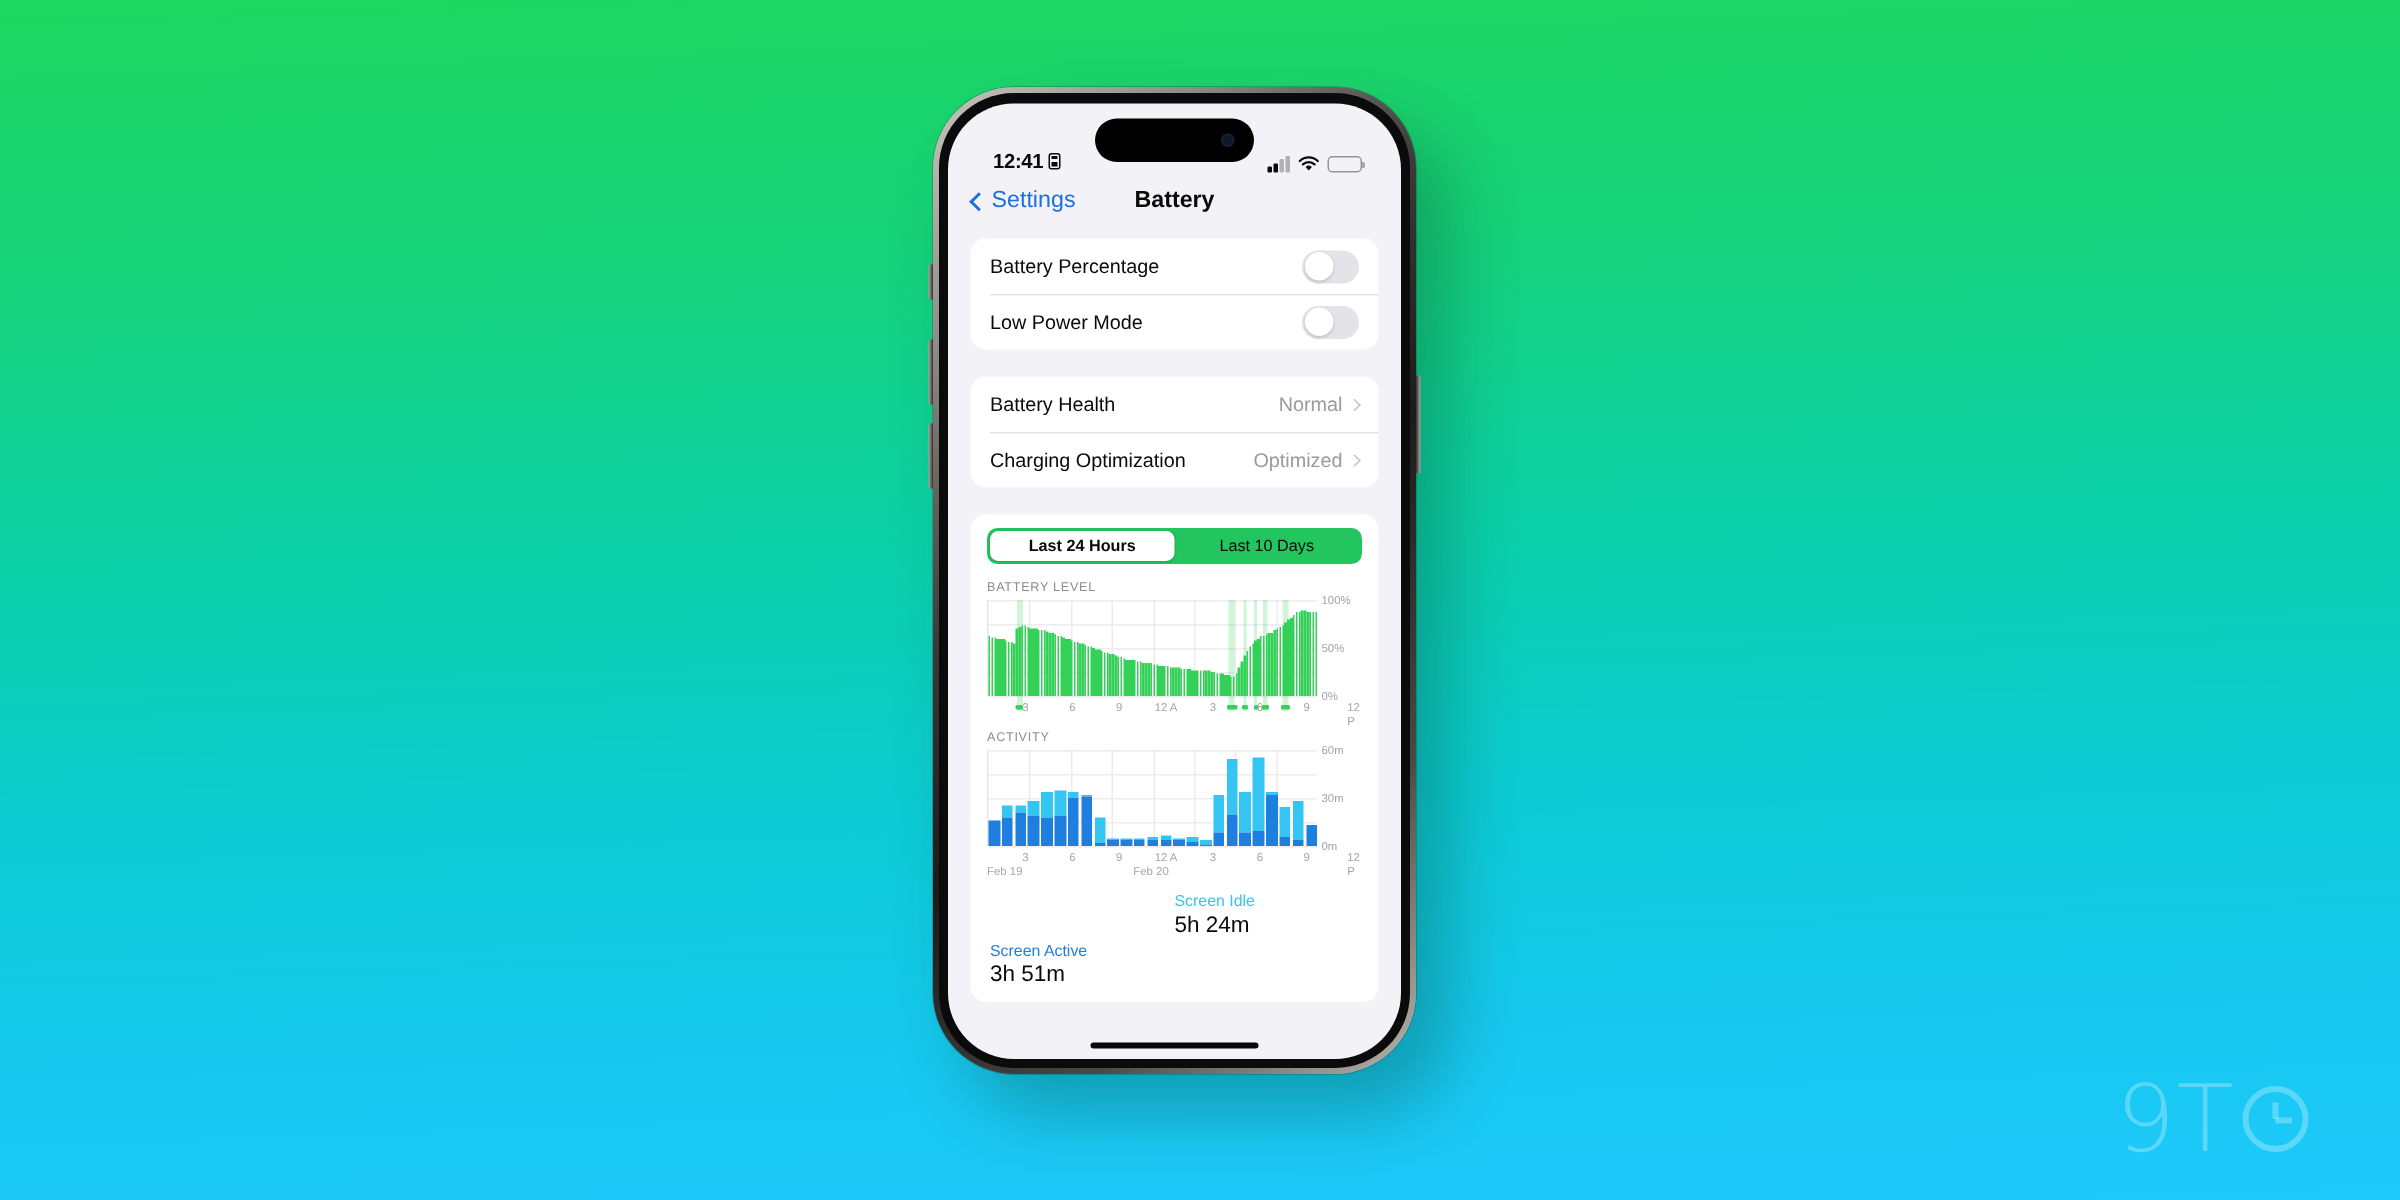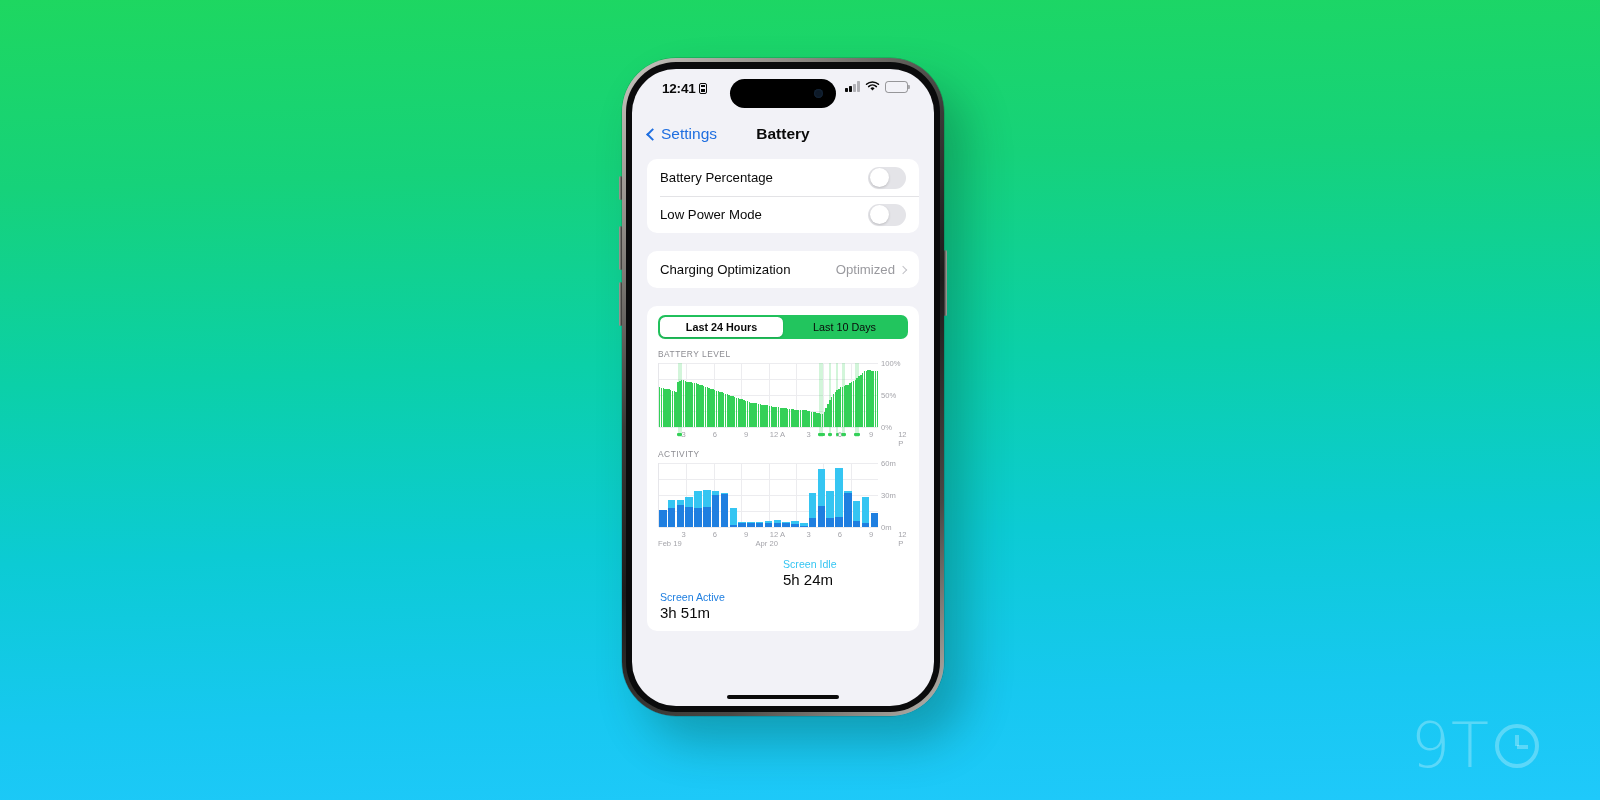--- a/index.html
+++ b/index.html
@@ -65,22 +65,22 @@
     border-radius: 2px;
   }
   .sb-mute { left: -3px; top: 118px; width: 3px; height: 24px; }
   .sb-up   { left: -3px; top: 168px; width: 3px; height: 44px; }
   .sb-down { left: -3px; top: 224px; width: 3px; height: 44px; }
   .sb-pwr  { right: -3px; top: 192px; width: 3px; height: 66px;
              background: linear-gradient(270deg,#a9a5a0,#6d6a66 55%,#2e2d2b); }
 
   
   #status-bar {
-    height: 46px; display: flex; align-items: flex-start;
-    justify-content: space-between; padding: 12px 26px 0 30px;
+    height: 46px; display: flex; align-items: flex-end;
+    justify-content: space-between; padding: 28px 26px 0 30px;
     position: relative;
   }
   #status-time {
     font-size: 13.5px; font-weight: bold; color: #0a0a0a;
     letter-spacing: -0.2px; display: flex; align-items: center; gap: 3px;
   }
   .rec-icon {
     width: 8px; height: 11px; border: 1.4px solid #0a0a0a; border-radius: 2px;
     position: relative; display: inline-block;
   }
@@ -298,20 +298,27 @@
             <span class="row-label">Low Power Mode</span>
             <span class="toggle">
                 <span class="knob"></span>
               </span>
           </div>
         </div>
 
         <div class="section-gap"></div>
 
         <div class="card">
+          <div class="row">
+            <span class="row-label">Battery Health</span>
+            <span class="row-right">
+              <span class="row-value">Normal</span>
+              <span class="chev-right"></span>
+            </span>
+          </div>
           <div class="row">
             <span class="row-label">Charging Optimization</span>
             <span class="row-right">
               <span class="row-value">Optimized</span>
               <span class="chev-right"></span>
             </span>
           </div>
         </div>
 
         <div class="section-gap"></div>
@@ -623,21 +630,21 @@
                 <span style="left: 22.75%;">6</span>
                 <span style="left: 35.25%;">9</span>
                 <span style="left: 47.75%;">12 A</span>
                 <span style="left: 60.25%;">3</span>
                 <span style="left: 72.75%;">6</span>
                 <span style="left: 85.25%;">9</span>
                 <span style="left: 97.75%;">12 P</span>
               </div>
             <div class="datelabels" id="ac-dates">
                 <span style="left: 0%;">Feb 19</span>
-                <span style="left: 39%;">Apr 20</span>
+                <span style="left: 39%;">Feb 20</span>
               </div>
           </div>
 
           <div id="legend">
             <div class="leg">
               <div class="leg-label active">Screen Active</div>
               <div class="leg-value">3h 51m</div>
             </div>
             <div class="leg">
               <div class="leg-label idle">Screen Idle</div>

